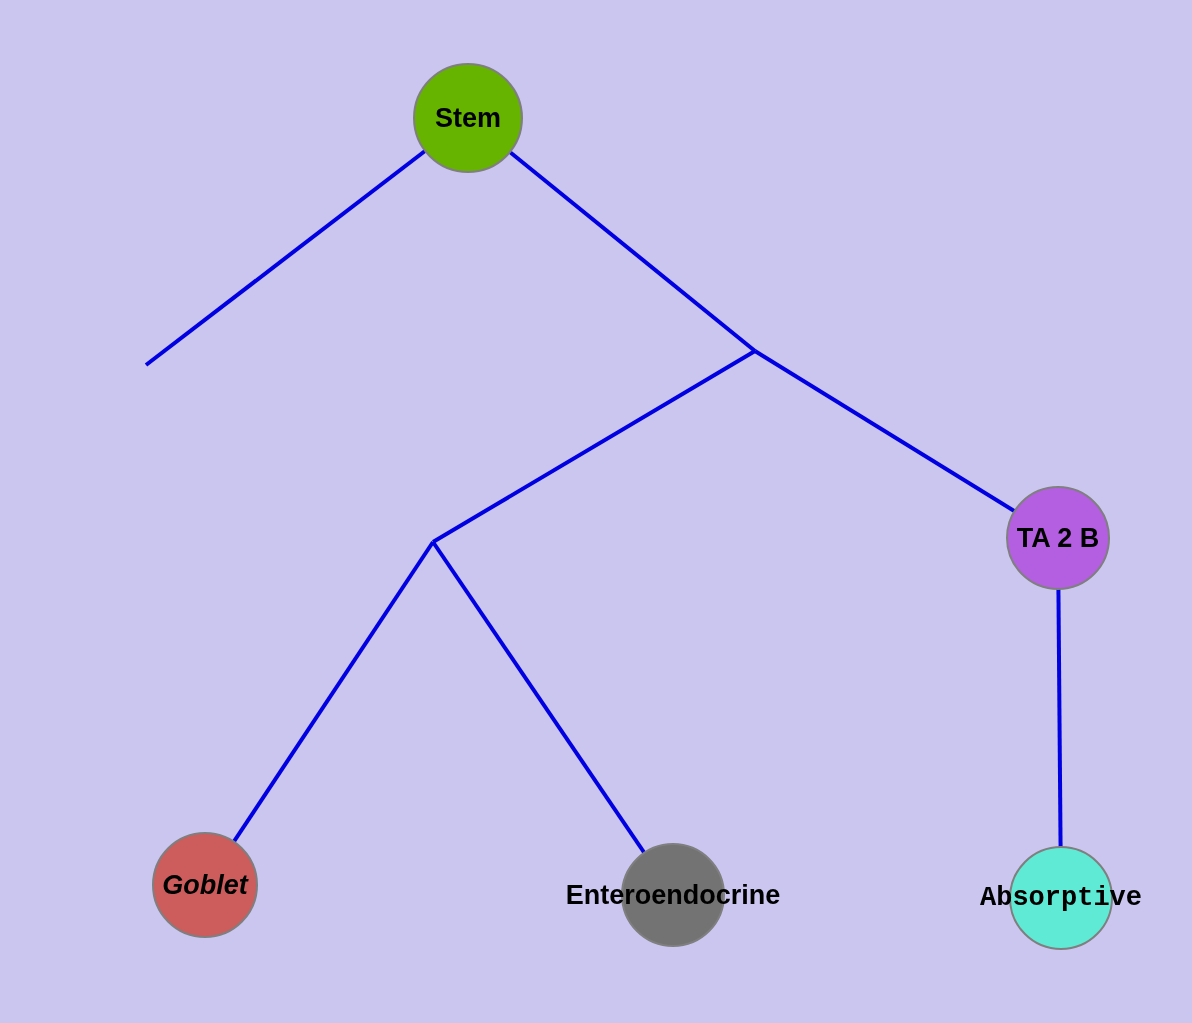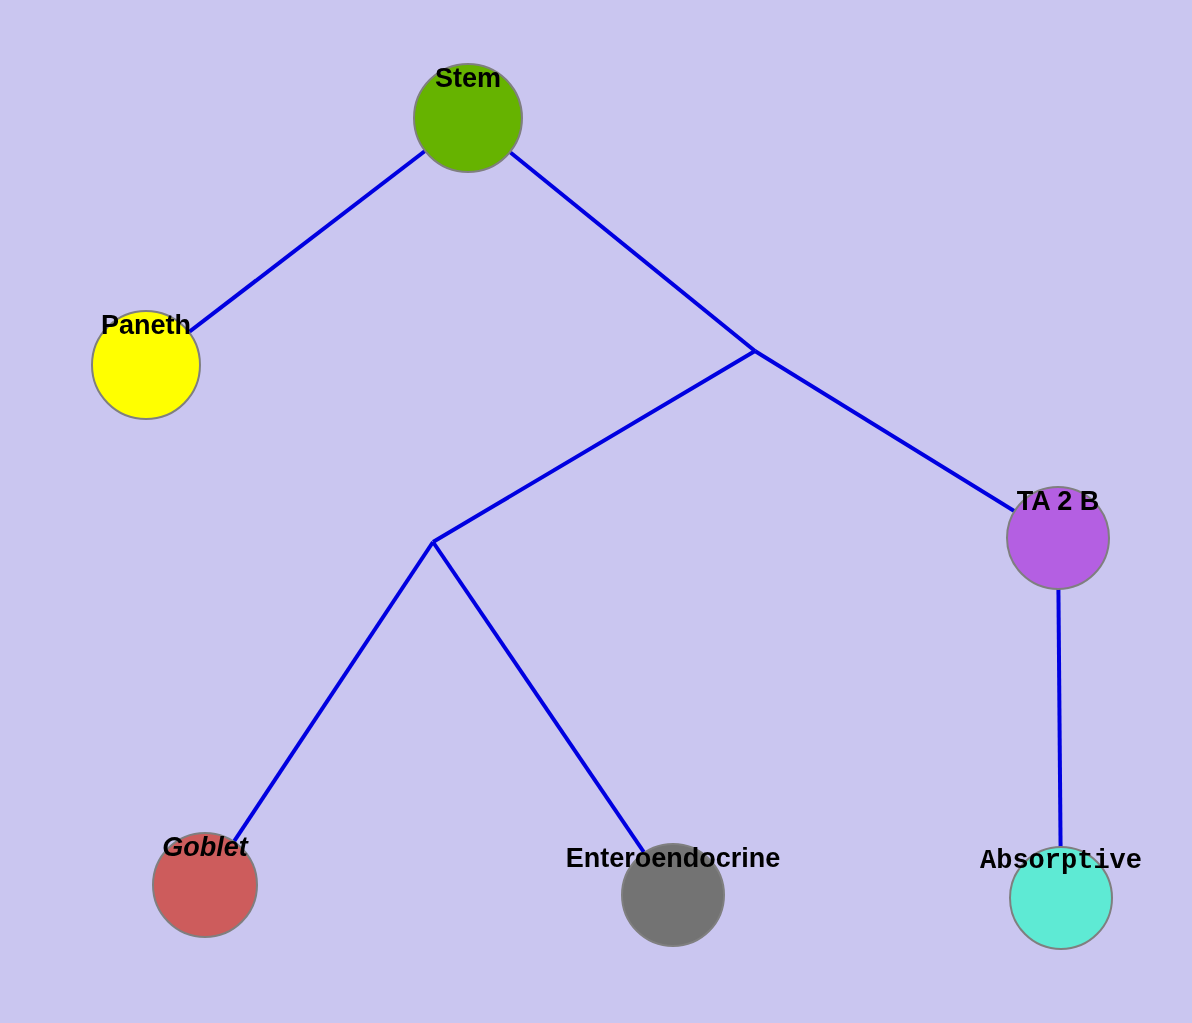--- a/index.html
+++ b/index.html
@@ -21,21 +21,21 @@
     top: 0;
     z-index: 1;
   }
   .node {
     position: absolute;
     z-index: 2;
     border-radius: 50%;
     border: 2px solid #737373;
     box-sizing: border-box;
     display: flex;
-    align-items: flex-start;
+    align-items: center;
     justify-content: center;
     cursor: default;
   }
   .node .label {
     font-weight: bold;
     font-size: 27px;
     color: #000000;
     white-space: nowrap;
     line-height: 1;
   }
@@ -50,23 +50,20 @@
       <line x1="755" y1="351" x2="433" y2="542" stroke="#0000e0" stroke-width="4"></line>
       <line x1="755" y1="351" x2="1058" y2="538" stroke="#0000e0" stroke-width="4"></line>
       <line x1="433" y1="542" x2="205" y2="885" stroke="#0000e0" stroke-width="4"></line>
       <line x1="433" y1="542" x2="673" y2="895" stroke="#0000e0" stroke-width="4"></line>
       <line x1="1058" y1="538" x2="1061" y2="898" stroke="#0000e0" stroke-width="4"></line>
     </svg>
 
   <div class="node" style="left: 413px; top: 63px; width: 110px; height: 110px; background: rgb(102, 179, 0); border-color: rgb(127, 127, 127);">
     <span class="label">Stem</span>
   </div>
-  <div class="node" style="left: 91px; top: 310px; width: 110px; height: 110px; background: rgb(255, 255, 0); border-color: rgb(127, 127, 127);">
-    <span class="label">Paneth</span>
-  </div>
   <div class="node" style="left: 1006px; top: 486px; width: 104px; height: 104px; background: rgb(180, 95, 226); border-color: rgb(127, 127, 127);">
     <span class="label">TA 2 B</span>
   </div>
   <div class="node" style="left: 152px; top: 832px; width: 106px; height: 106px; background: rgb(205, 92, 92); border-color: rgb(127, 127, 127); font-style: italic;">
     <span class="label">Goblet</span>
   </div>
   <div class="node" style="left: 621px; top: 843px; width: 104px; height: 104px; background: #737373; border-color: rgb(127, 127, 127);">
     <span class="label">Enteroendocrine</span>
   </div>
   <div class="node" style="left: 1009px; top: 846px; width: 104px; height: 104px; background: #5eead4; border-color: rgb(127, 127, 127); font-family: Liberation Mono, monospace;">

